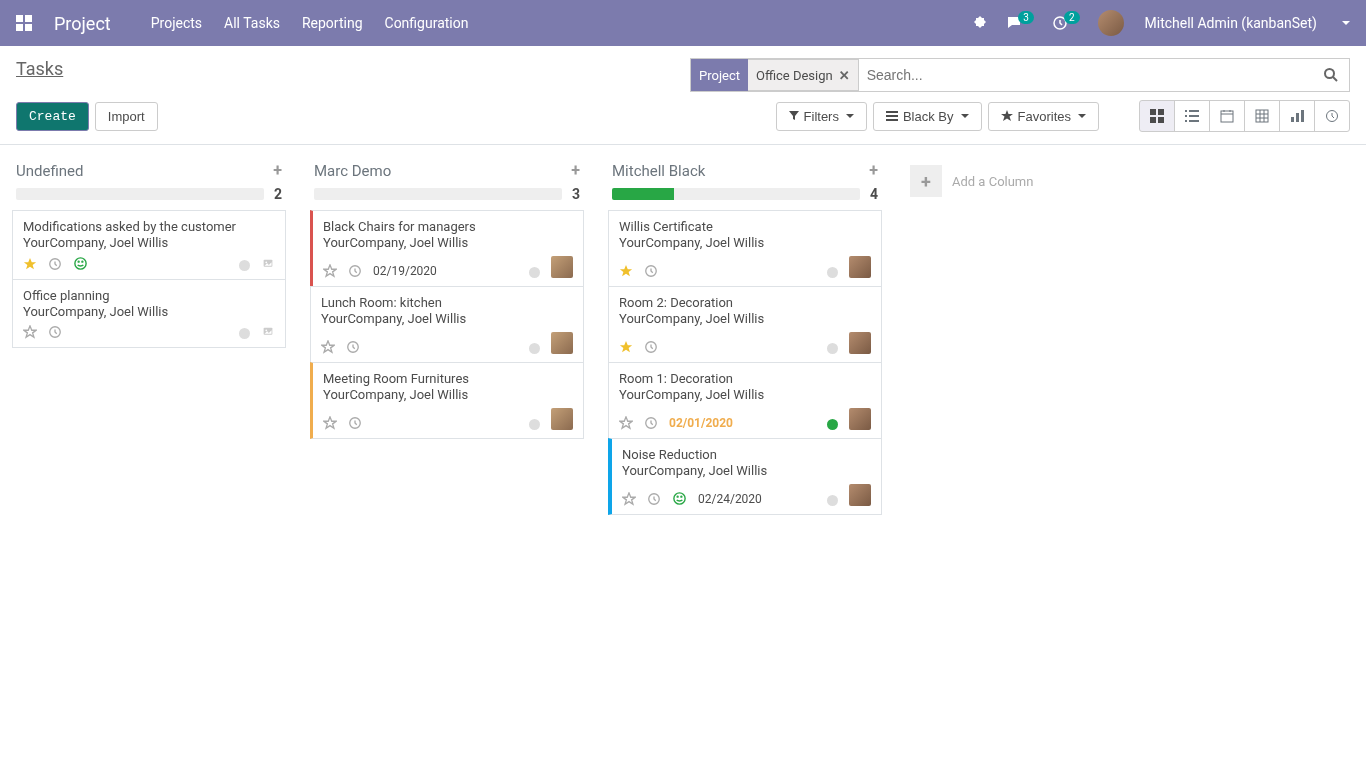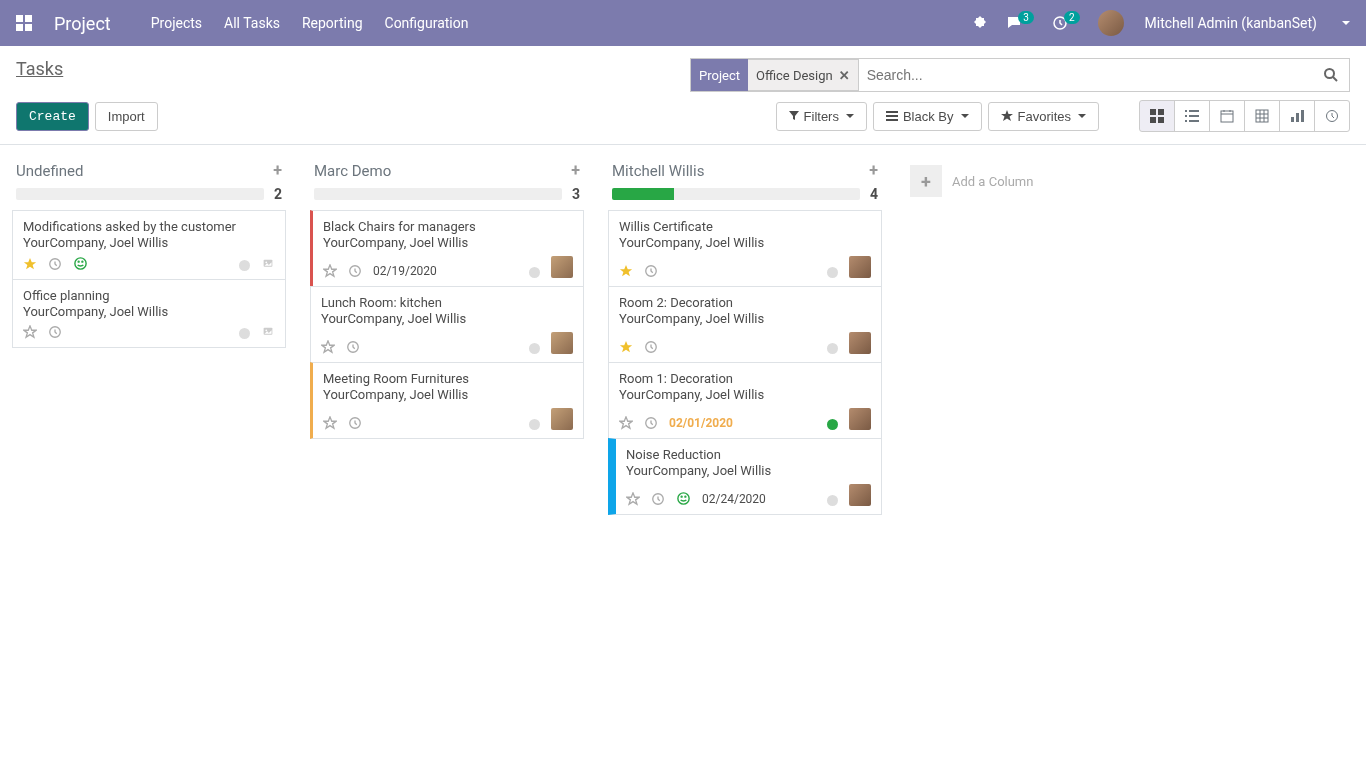--- a/index.html
+++ b/index.html
@@ -52,21 +52,21 @@
 .col-title { font-size: 15px; color: #6c757d; flex: 1; }
 .plus-icon { cursor: pointer; color: #999; font-size: 16px; font-weight: bold;}
 .col-progress-row { display: flex; align-items: center; gap: 10px; padding: 2px 8px 8px; }
 .progress-bar { flex: 1; height: 12px; background: #eee; border-radius: 2px; overflow: hidden; display: flex; }
 .progress-seg { height: 100%; }
 .col-count { font-weight: bold; font-size: 14px; color: #4c4c4c; }
 
 .card { border: 1px solid #dee2e6; background: #fff; margin: 0 4px -1px 4px; padding: 8px 10px; position: relative; cursor: pointer; }
 .card.border-red { border-left: 3px solid #d9534f; }
 .card.border-yellow { border-left: 3px solid #f0ad4e; }
-.card.border-blue { border-left: 8px solid #0ea5e9; }
+.card.border-blue { border-left: 4px solid #0ea5e9; }
 .card-title { color: #4c4c4c; font-size: 13px; margin-bottom: 1px; }
 .card-subtitle { color: #4c4c4c; font-size: 13px; margin-bottom: 6px; }
 .card-footer { display: flex; align-items: flex-end; gap: 11px; }
 .card-footer .spacer { flex: 1; }
 .star { width: 14px; height: 14px; cursor: pointer; }
 .star.filled { fill: #f0c02c; }
 .star.empty { fill: none; stroke: #aaa; stroke-width: 1.5; }
 .clock-icon { width: 14px; height: 14px; fill: none; stroke: #aaa; stroke-width: 1.5; cursor: pointer; }
 .smile-icon { width: 15px; height: 15px; fill: none; stroke: #28a745; stroke-width: 1.5; }
 .state-dot { width: 11px; height: 11px; border-radius: 50%; background: #ddd; cursor: pointer; }
@@ -346,21 +346,21 @@
 
           <span class="spacer"></span>
           <span class="state-dot "></span>
 
           <span class="avatar-xs marc"></span>
         </div>
       </div>
   </div>
     <div class="column">
     <div class="col-header">
-      <div class="col-title">Mitchell Willis</div>
+      <div class="col-title">Mitchell Black</div>
       <div class="plus-icon">+</div>
     </div>
     <div class="col-progress-row">
       <div class="progress-bar">
           <div class="progress-seg" style="background:#28a745;width:25%"></div>
         </div>
       <div class="col-count">4</div>
     </div>
 
       <div class="card ">

